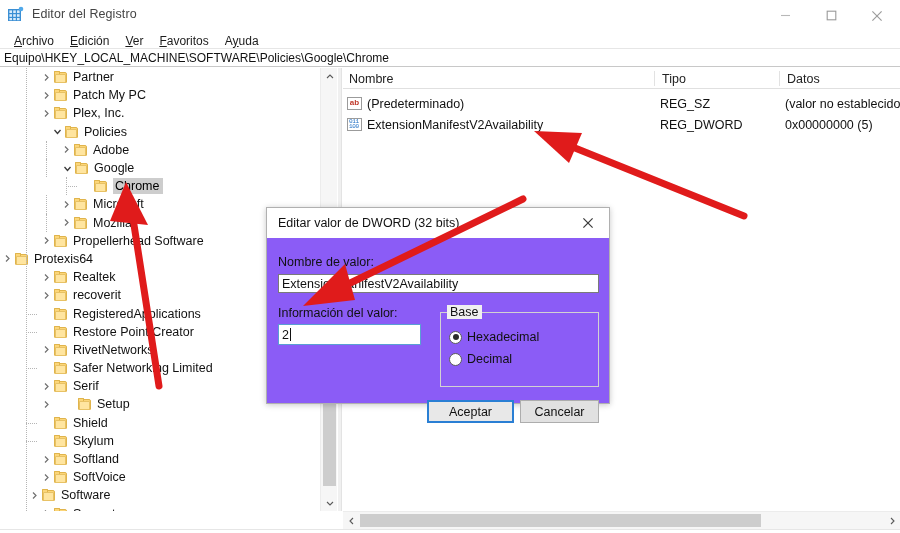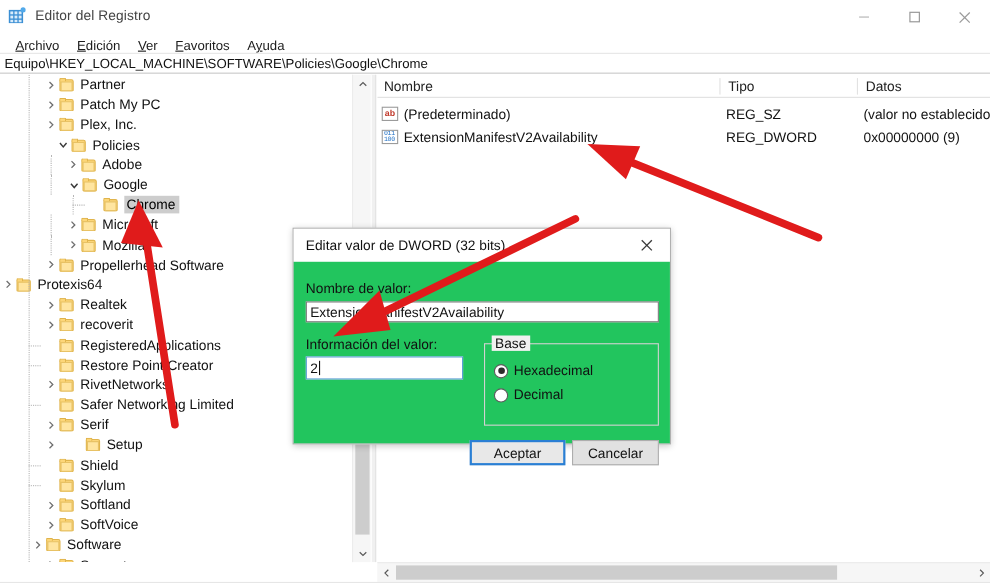--- a/index.html
+++ b/index.html
@@ -260,21 +260,21 @@
     font-size: 12.5px; color: #111111;
     white-space: nowrap;
   }
   .dlg-close {
     position: absolute; right: 0; top: 0; width: 42px; height: 29px;
     display: flex; align-items: center; justify-content: center;
     color: #333333;
   }
   .dlg-body {
     position: absolute; left: 0; top: 30px; width: 342px; height: 165px;
-    background: #22c55e;
+    background: #8b5cf6;
   }
   .dlg-label {
     position: absolute;
     font-size: 12.5px; color: #111111;
     white-space: nowrap;
   }
   .dlg-input {
     position: absolute;
     background: #ffffff;
     border: 1px solid #7a7a7a;
@@ -804,21 +804,21 @@
           <div class="vcell" style="left: 4px;">
             <div class="ricon">
               <div class="ricon-dword">
                 <div class="bits">011</div>
                 <div class="bits">100</div>
               </div>
             </div>
             <span>ExtensionManifestV2Availability</span>
           </div>
           <div class="vcell" style="left: 317px;">REG_DWORD</div>
-          <div class="vcell" style="left: 442px;">0x00000000 (9)</div>
+          <div class="vcell" style="left: 442px;">0x00000000 (5)</div>
         </div>
       </div>
   </div>
 
   <div class="hscroll">
     <div class="hs-arrow" style="left:0;">
       <svg width="8" height="8" viewBox="0 0 8 8">
           <polyline points="5,1 2,4 5,7" fill="none" stroke="#5a5a5a" stroke-width="1.1"></polyline>
         </svg>
     </div>

